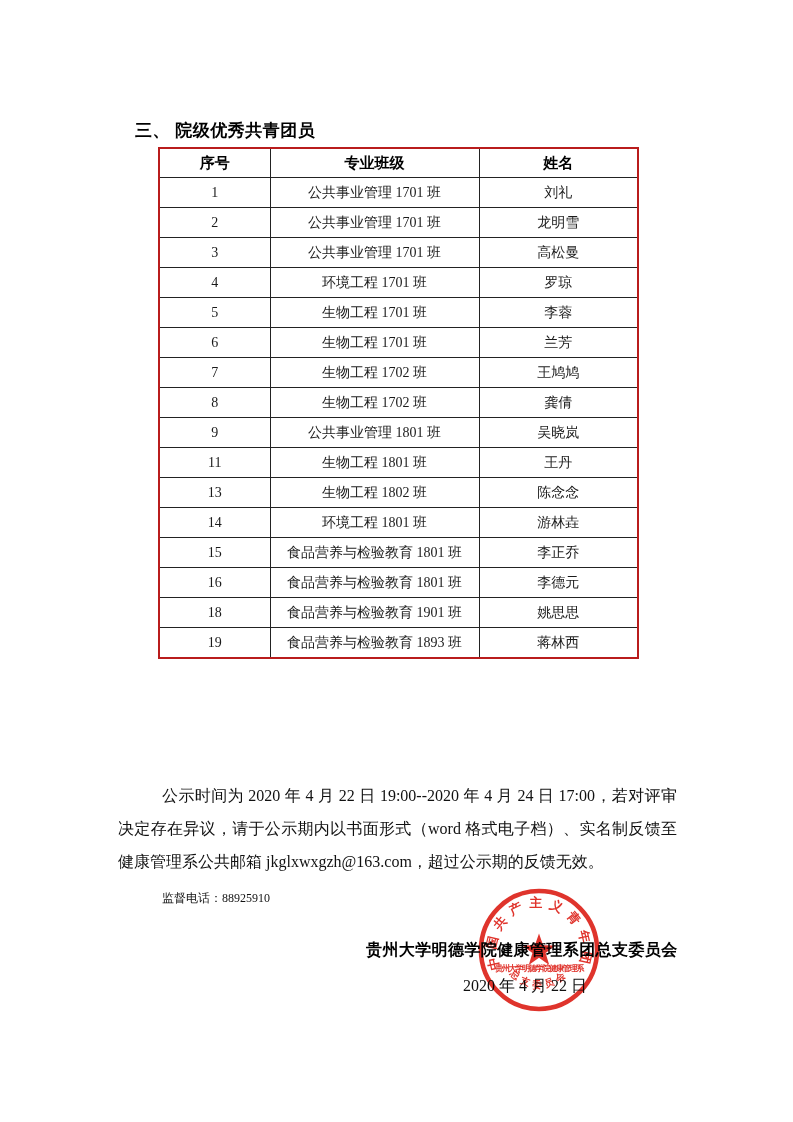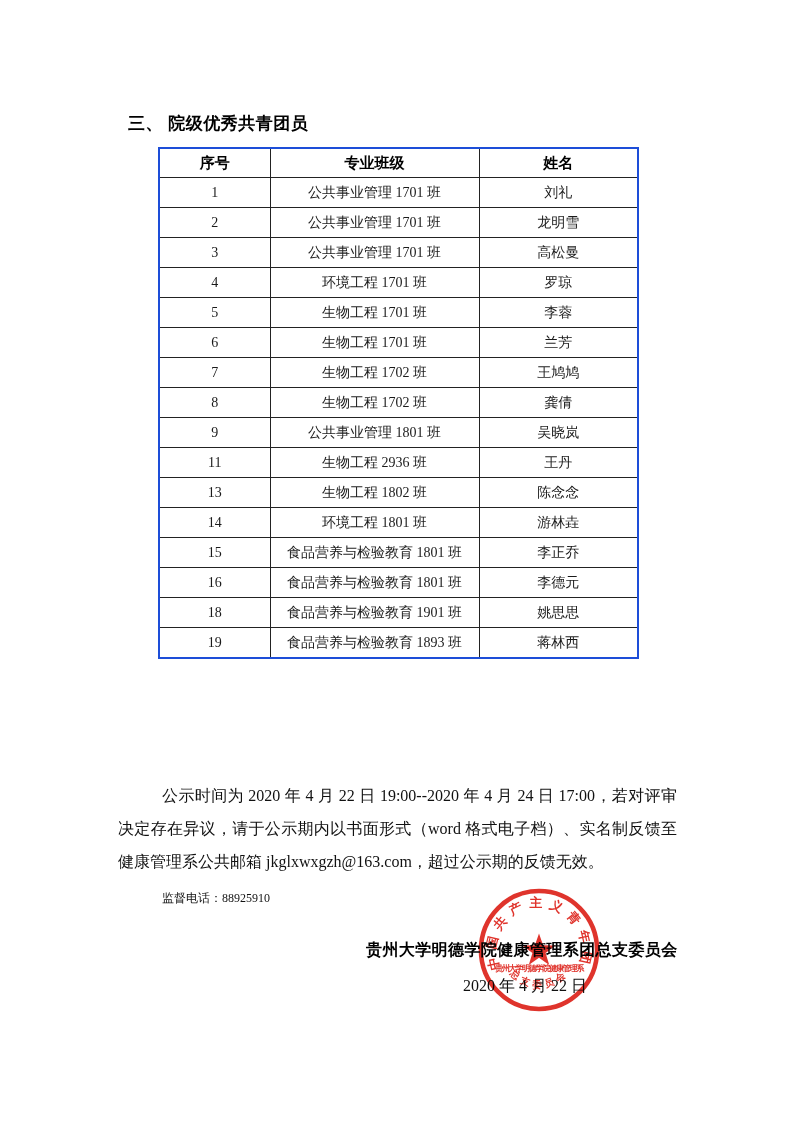--- a/index.html
+++ b/index.html
@@ -10,36 +10,36 @@
     margin: 0 auto;
     background: #ffffff;
     font-family: "Liberation Serif", serif;
     color: #1a1a1a;
     overflow: hidden;
   }
   .title {
     position: absolute;
     left: 119px;
     top: 103px;
-    margin: 9px;
+    margin: 16px;
     font-family: "Liberation Sans", sans-serif;
     font-size: 17px;
     font-weight: 700;
     color: #000;
     letter-spacing: 0.5px;
     white-space: nowrap;
   }
   table.roster {
     position: absolute;
     left: 158px;
     top: 147px;
     width: 479px;
     border-collapse: collapse;
     table-layout: fixed;
-    border: 2px solid #1d4ed8;
+    border: 2px solid #b91c1c;
     font-size: 14px;
     color: #1a1a1a;
   }
   table.roster th, table.roster td {
     border: 1px solid #222;
     text-align: center;
     vertical-align: middle;
     padding: 0;
     overflow: hidden;
     white-space: nowrap;
@@ -173,21 +173,21 @@
           <td>生物工程 1702 班</td>
           <td>龚倩</td>
         </tr>
         <tr>
           <td>9</td>
           <td>公共事业管理 1801 班</td>
           <td>吴晓岚</td>
         </tr>
         <tr>
           <td>11</td>
-          <td>生物工程 2936 班</td>
+          <td>生物工程 1801 班</td>
           <td>王丹</td>
         </tr>
         <tr>
           <td>13</td>
           <td>生物工程 1802 班</td>
           <td>陈念念</td>
         </tr>
         <tr>
           <td>14</td>
           <td>环境工程 1801 班</td>

